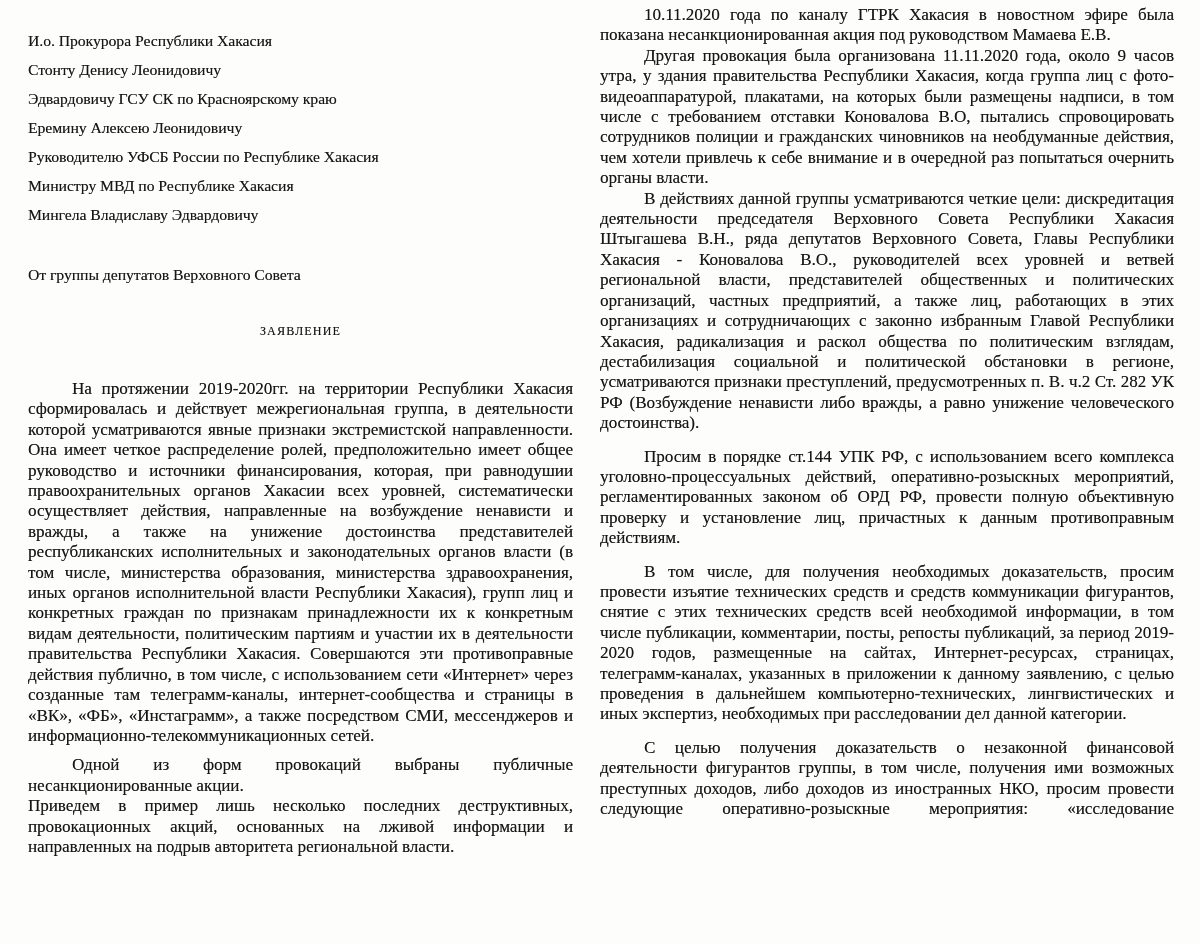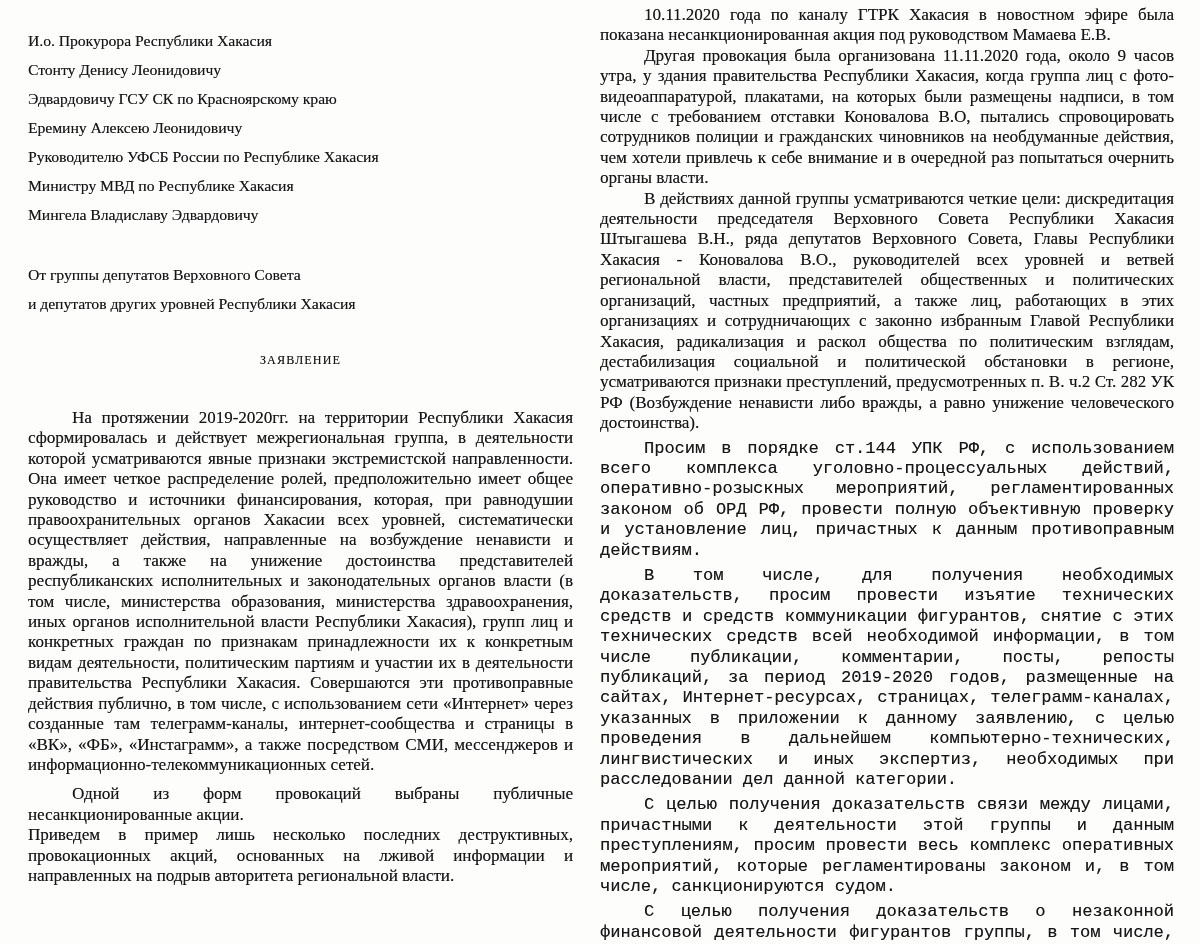--- a/index.html
+++ b/index.html
@@ -40,21 +40,21 @@
   .par {
     margin: 0;
     text-align: justify;
     font-size: 17px;
     line-height: 20.4px;
   }
   .indent { text-indent: 44px; }
   .mt-p1 { margin-top: 38px; }
   .mt-sm { margin-top: 9px; }
   .mt-top { margin-top: 5px; }
-  .mt-gap { margin-top: 5px; font-family: Liberation Mono, monospace; }
+  .mt-gap { margin-top: 13px; }
   .stretch-last { text-align-last: justify; }
 </style>
 </head>
 <body>
 
 <div class="page">
 
   <div class="col col-left">
 
     <div class="addr-block">
@@ -62,33 +62,31 @@
       <div class="addr-line">Стонту Денису Леонидовичу</div>
       <div class="addr-line">Эдвардовичу ГСУ СК по Красноярскому краю</div>
       <div class="addr-line">Еремину Алексею Леонидовичу</div>
       <div class="addr-line">Руководителю УФСБ России по Республике Хакасия</div>
       <div class="addr-line">Министру МВД по Республике Хакасия</div>
       <div class="addr-line">Мингела Владиславу Эдвардовичу</div>
     </div>
 
     <div class="from-block">
       <div class="addr-line">От группы депутатов Верховного Совета</div>
-      <div class="addr-line">и депутатов других уровней Республики Хакасия</div>
     </div>
 
     <h1 class="doc-title">ЗАЯВЛЕНИЕ</h1>
 
     <p class="par indent mt-p1">На протяжении 2019-2020гг. на территории Республики Хакасия сформировалась и действует межрегиональная группа, в деятельности которой усматриваются явные признаки экстремистской направленности. Она имеет четкое распределение ролей, предположительно имеет общее руководство и источники финансирования, которая, при равнодушии правоохранительных органов Хакасии всех уровней, систематически осуществляет действия, направленные на возбуждение ненависти и вражды, а также на унижение достоинства представителей республиканских исполнительных и законодательных органов власти (в том числе, министерства образования, министерства здравоохранения, иных органов исполнительной власти Республики Хакасия), групп лиц и конкретных граждан по признакам принадлежности их к конкретным видам деятельности, политическим партиям и участии их в деятельности правительства Республики Хакасия. Совершаются эти противоправные действия публично, в том числе, с использованием сети «Интернет» через созданные там телеграмм-каналы, интернет-сообщества и страницы в «ВК», «ФБ», «Инстаграмм», а также посредством СМИ, мессенджеров и информационно-телекоммуникационных сетей.</p>
     <p class="par indent mt-sm">Одной из форм провокаций выбраны публичные несанкционированные акции.</p>
     <p class="par">Приведем в пример лишь несколько последних деструктивных, провокационных акций, основанных на лживой информации и направленных на подрыв авторитета региональной власти.</p>
   </div>
 
   <div class="col col-right">
     <p class="par indent mt-top">10.11.2020 года по каналу ГТРК Хакасия в новостном эфире была показана несанкционированная акция под руководством Мамаева Е.В.</p>
     <p class="par indent">Другая провокация была организована 11.11.2020 года, около 9 часов утра, у здания правительства Республики Хакасия, когда группа лиц с фото-видеоаппаратурой, плакатами, на которых были размещены надписи, в том числе с требованием отставки Коновалова В.О, пытались спровоцировать сотрудников полиции и гражданских чиновников на необдуманные действия, чем хотели привлечь к себе внимание и в очередной раз попытаться очернить органы власти.</p>
     <p class="par indent">В действиях данной группы усматриваются четкие цели: дискредитация деятельности председателя Верховного Совета Республики Хакасия Штыгашева В.Н., ряда депутатов Верховного Совета, Главы Республики Хакасия - Коновалова В.О., руководителей всех уровней и ветвей региональной власти, представителей общественных и политических организаций, частных предприятий, а также лиц, работающих в этих организациях и сотрудничающих с законно избранным Главой Республики Хакасия, радикализация и раскол общества по политическим взглядам, дестабилизация социальной и политической обстановки в регионе, усматриваются признаки преступлений, предусмотренных п. В. ч.2 Ст. 282 УК РФ (Возбуждение ненависти либо вражды, а равно унижение человеческого достоинства).</p>
     <p class="par indent mt-gap">Просим в порядке ст.144 УПК РФ, с использованием всего комплекса уголовно-процессуальных действий, оперативно-розыскных мероприятий, регламентированных законом об ОРД РФ, провести полную объективную проверку и установление лиц, причастных к данным противоправным действиям.</p>
     <p class="par indent mt-gap">В том числе, для получения необходимых доказательств, просим провести изъятие технических средств и средств коммуникации фигурантов, снятие с этих технических средств всей необходимой информации, в том числе публикации, комментарии, посты, репосты публикаций, за период 2019-2020 годов, размещенные на сайтах, Интернет-ресурсах, страницах, телеграмм-каналах, указанных в приложении к данному заявлению, с целью проведения в дальнейшем компьютерно-технических, лингвистических и иных экспертиз, необходимых при расследовании дел данной категории.</p>
-    <p class="par indent mt-gap">С целью получения доказательств связи между лицами, причастными к деятельности этой группы и данным преступлениям, просим провести весь комплекс оперативных мероприятий, которые регламентированы законом и, в том числе, санкционируются судом.</p>
     <p class="par indent mt-gap stretch-last">С целью получения доказательств о незаконной финансовой деятельности фигурантов группы, в том числе, получения ими возможных преступных доходов, либо доходов из иностранных НКО, просим провести следующие оперативно-розыскные мероприятия: «исследование</p>
   </div>
 
 </div>
 
 </body></html>

